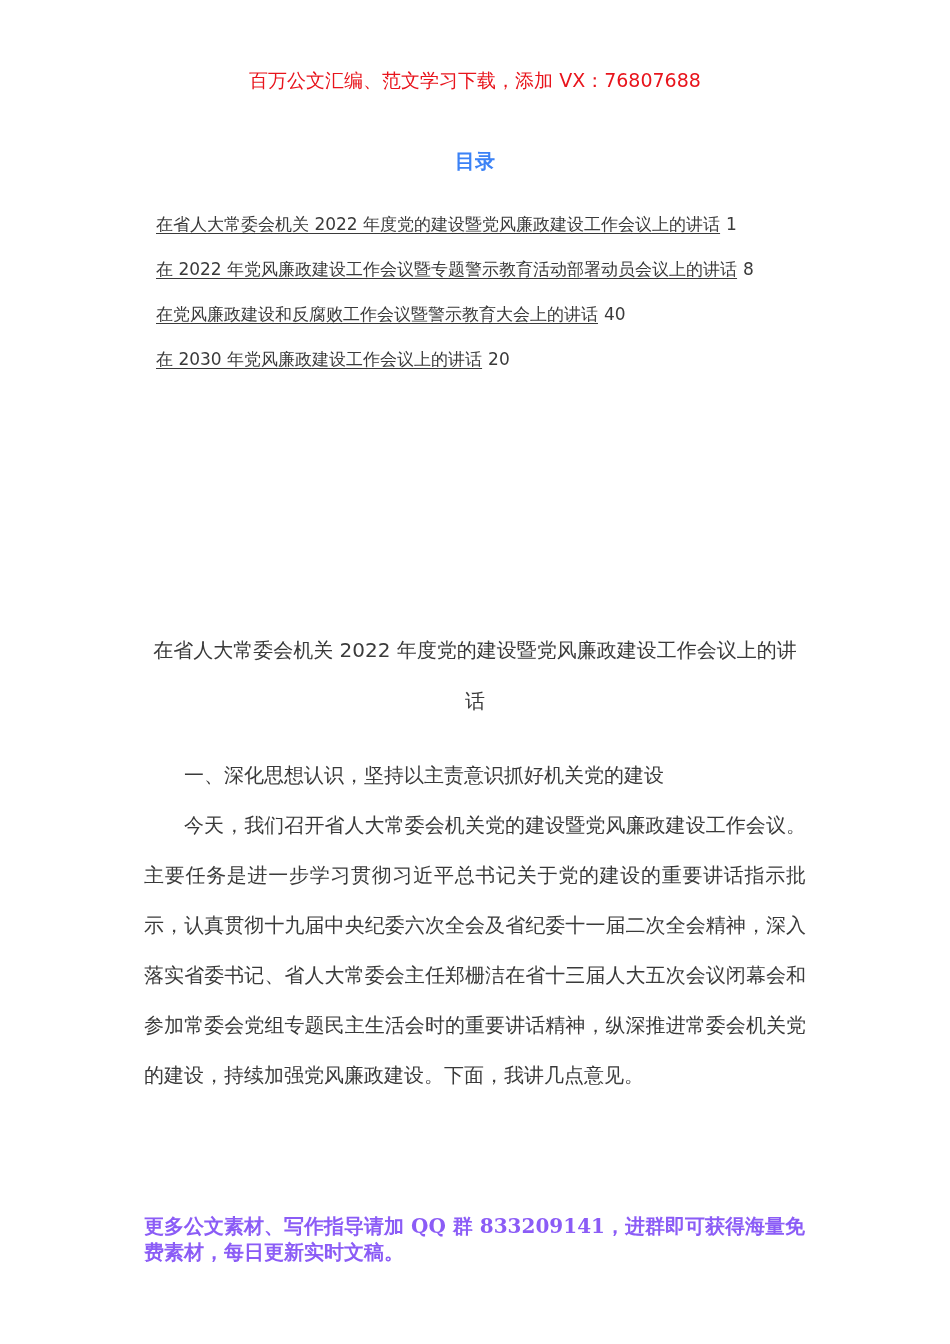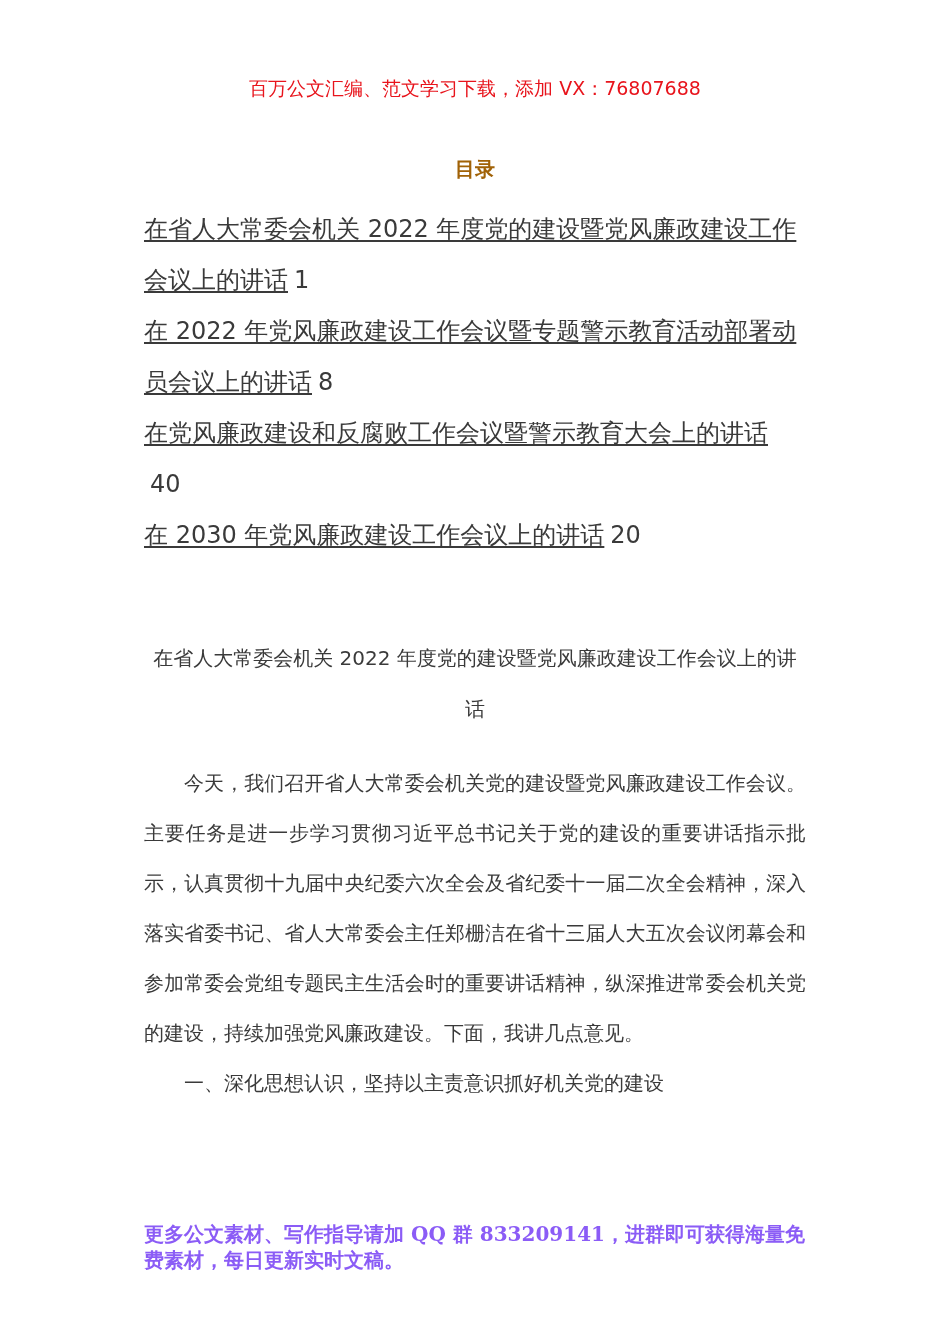--- a/index.html
+++ b/index.html
@@ -10,21 +10,21 @@
     body {
       width: 950px;
       height: 1344px;
       position: relative;
       overflow: hidden;
       font-family: "DejaVu Sans", "Liberation Sans", sans-serif;
       color: #3a3a3a;
     }
     .page {
       position: absolute;
-      left: 0; top: 8px;
+      left: 0; top: 0;
       width: 950px;
       height: 1112px;
     }
     .promo-header {
       position: absolute;
       top: 68px;
       left: 0;
       width: 950px;
       text-align: center;
       font-size: 19px;
@@ -32,33 +32,33 @@
       letter-spacing: 0px;
     }
     .toc-title {
       position: absolute;
       top: 148px;
       left: 0;
       width: 950px;
       text-align: center;
       font-size: 20px;
       font-weight: bold;
-      color: #a16207;
+      color: #3b82f6;
     }
     .toc {
       position: absolute;
       left: 144px;
       top: 196px;
       width: 660px;
     }
     .toc-entry {
-      font-size: 24px;
-      line-height: 51px;
+      font-size: 17px;
+      line-height: 33px;
       color: #3a3a3a;
-      margin: 0;
+      margin: 12px;
     }
     .toc-entry .toc-link {
       text-decoration: underline;
       text-decoration-color: #3a3a3a;
       text-underline-offset: 3px;
       color: #3a3a3a;
       cursor: pointer;
     }
     .toc-entry .toc-page {
       margin-left: 6px;
@@ -119,19 +119,19 @@
       <span class="toc-link">在党风廉政建设和反腐败工作会议暨警示教育大会上的讲话</span><span class="toc-page">40</span>
     </p>
     <p class="toc-entry">
       <span class="toc-link">在 2030 年党风廉政建设工作会议上的讲话</span><span class="toc-page">20</span>
     </p>
   </div>
 
   <div class="doc-title">在省人大常委会机关 2022 年度党的建设暨党风廉政建设工作会议上的讲话</div>
 
   <div class="body-text">
+    <p>一、深化思想认识，坚持以主责意识抓好机关党的建设</p>
     <p>今天，我们召开省人大常委会机关党的建设暨党风廉政建设工作会议。主要任务是进一步学习贯彻习近平总书记关于党的建设的重要讲话指示批示，认真贯彻十九届中央纪委六次全会及省纪委十一届二次全会精神，深入落实省委书记、省人大常委会主任郑栅洁在省十三届人大五次会议闭幕会和参加常委会党组专题民主生活会时的重要讲话精神，纵深推进常委会机关党的建设，持续加强党风廉政建设。下面，我讲几点意见。</p>
-    <p>一、深化思想认识，坚持以主责意识抓好机关党的建设</p>
   </div>
 
   <div class="footer-promo">更多公文素材、写作指导请加 QQ 群 833209141，进群即可获得海量免费素材，每日更新实时文稿。</div>
 
 </div>
 
 </body></html>

